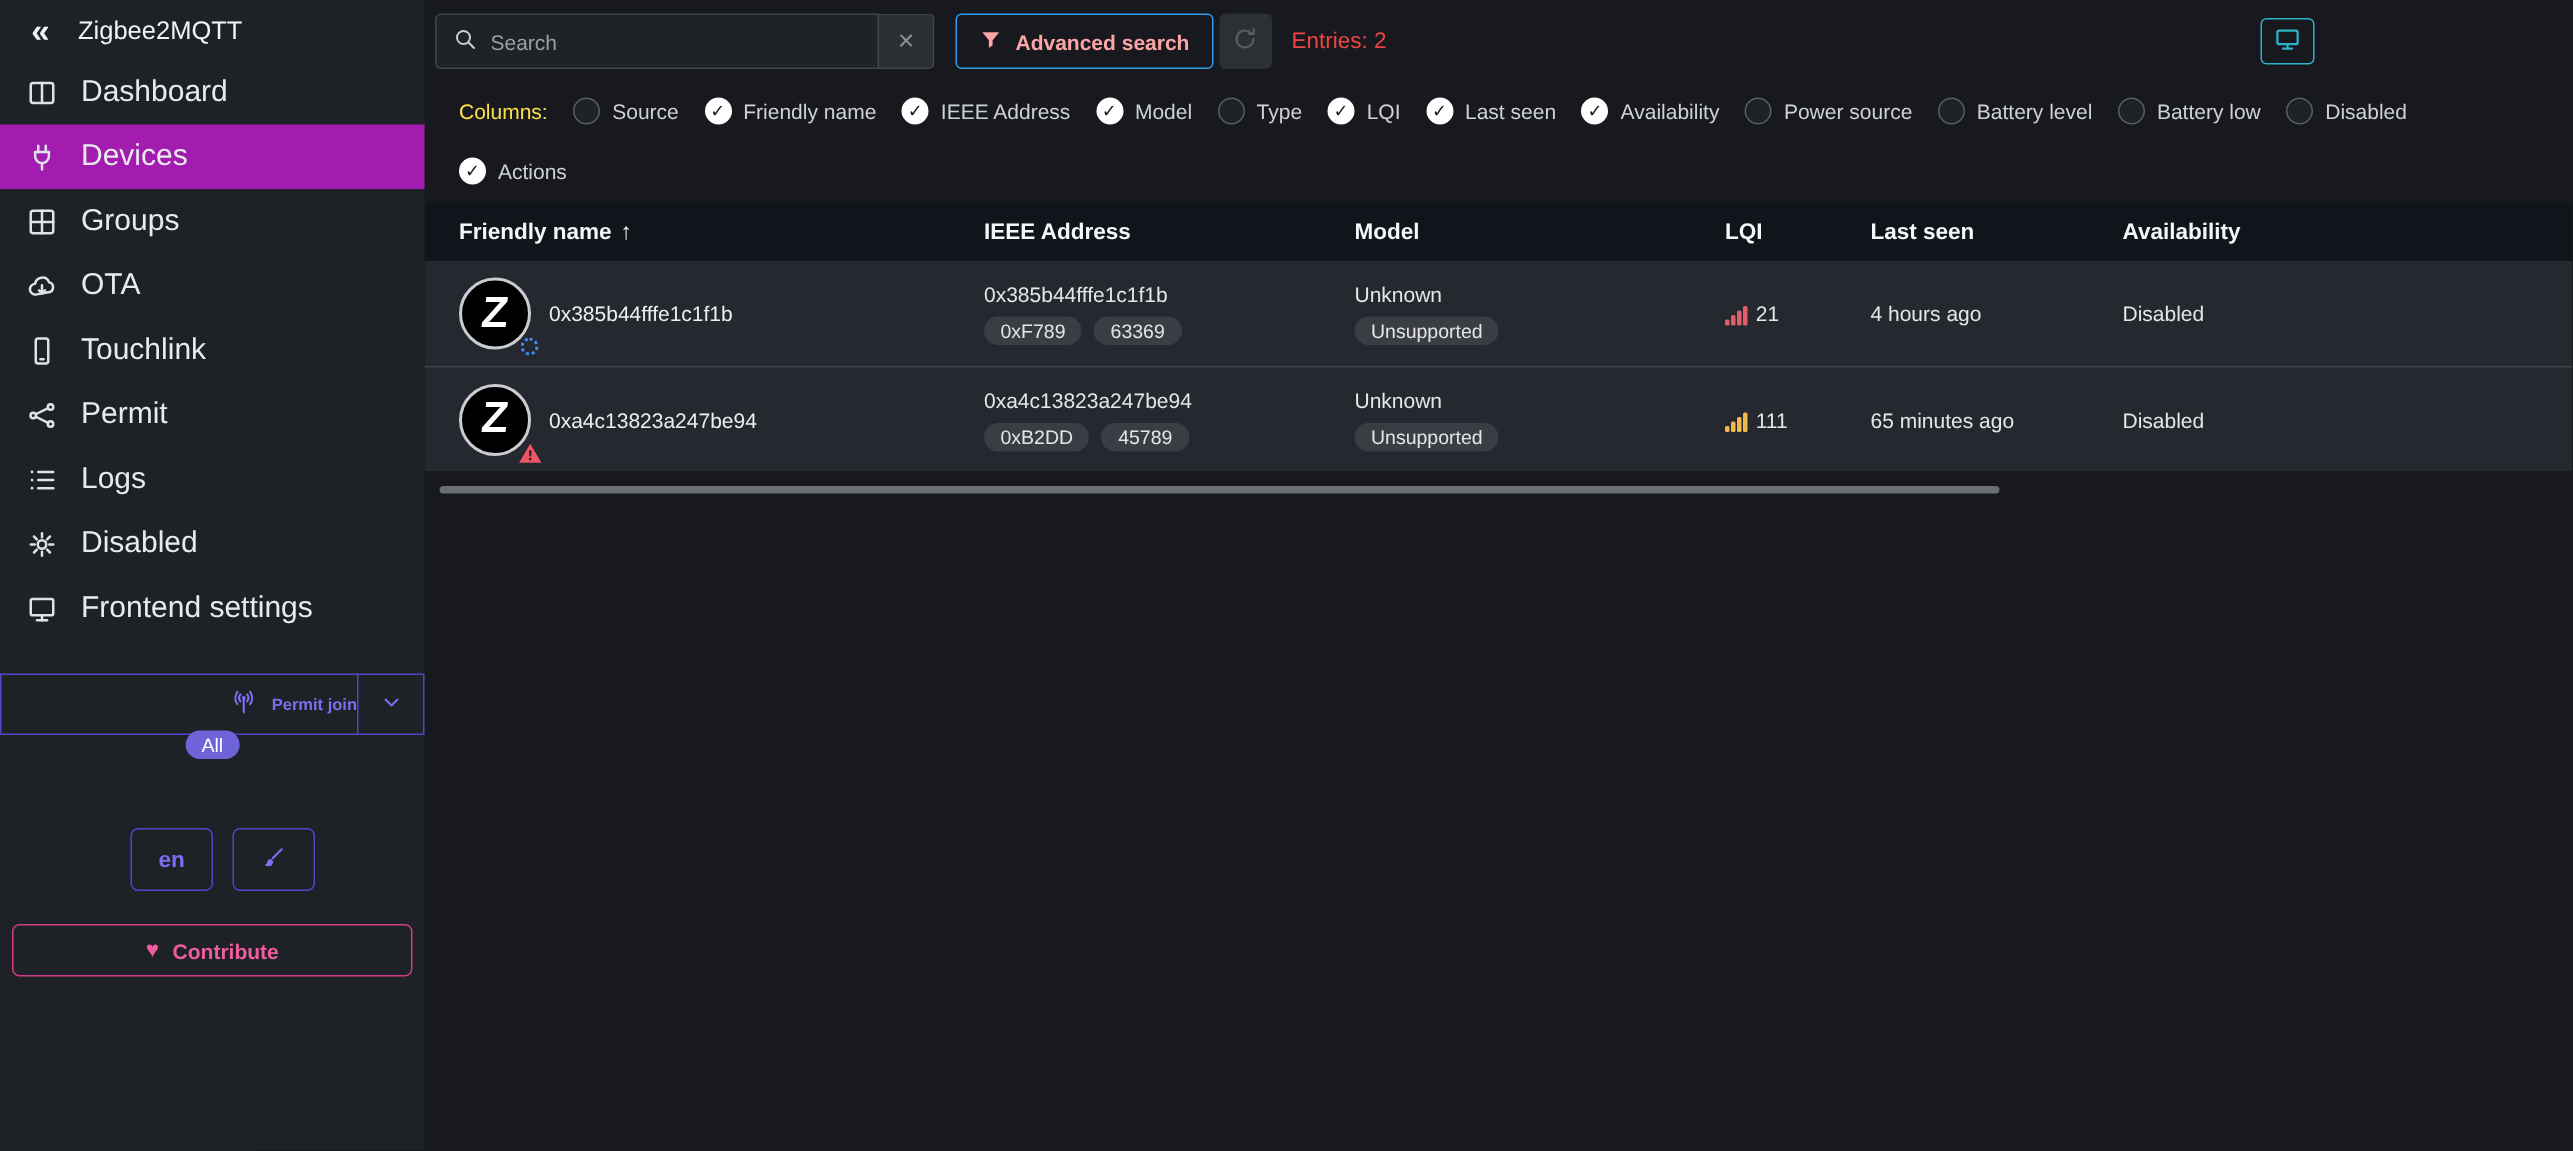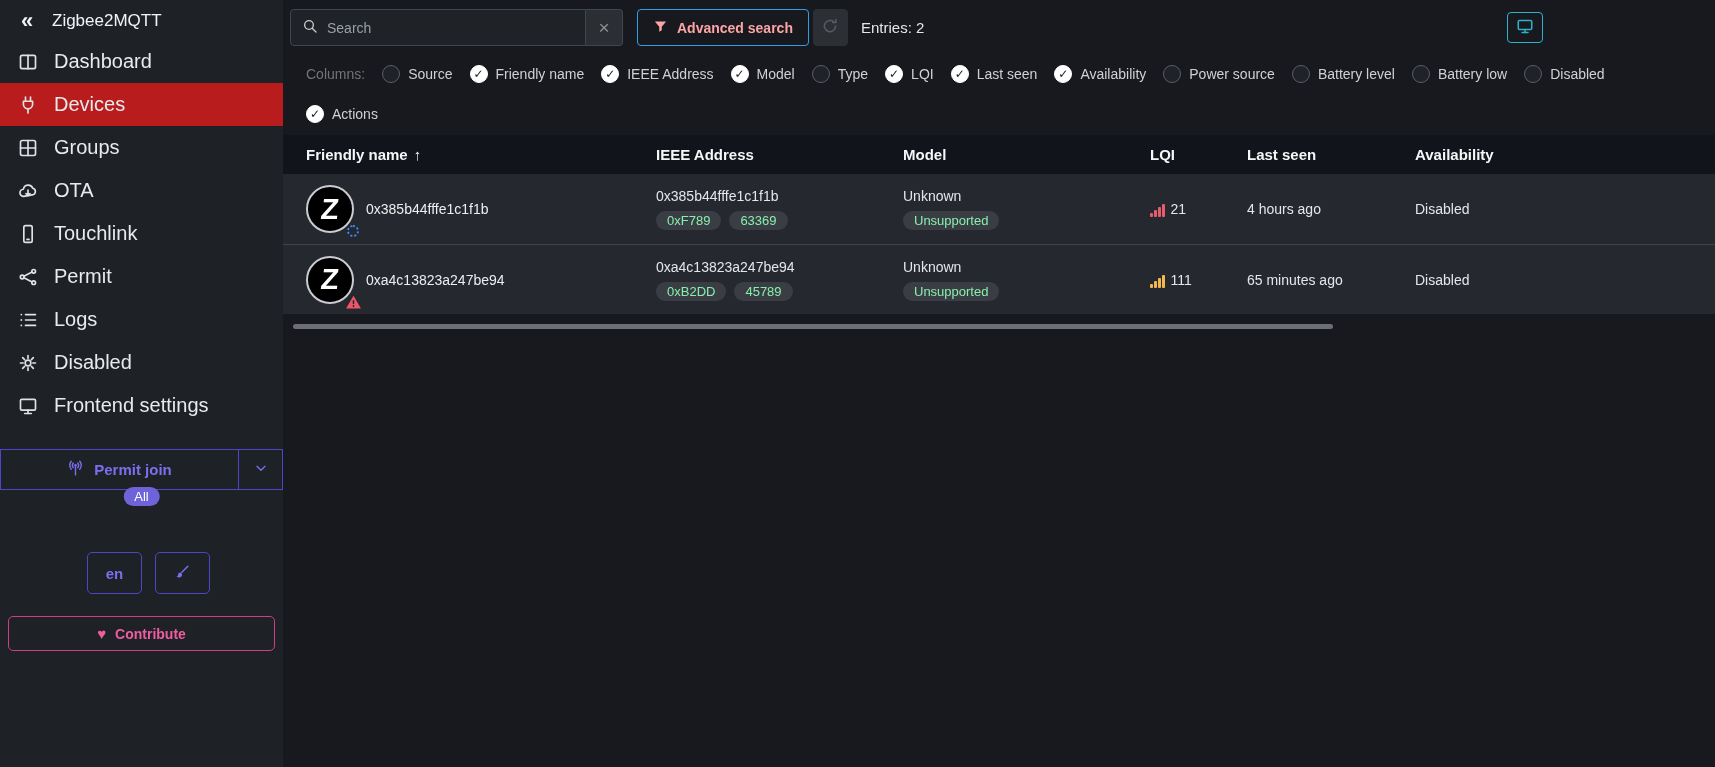--- a/index.html
+++ b/index.html
@@ -10,70 +10,70 @@
   }
   .app { display:flex; width:1715px; height:767px; }
 
   
   .sidebar { width:283px; flex:none; background:#1e2126; position:relative; }
   .brand { display:flex; align-items:center; gap:14px; padding:10px 16px 8px; font-size:17px; color:#f1f3f5; }
   .glyph { font-style:normal; }
   .brand .icon { width:22px; text-align:center; font-size:22px; line-height:1; cursor:pointer; }
   .nav-item { display:flex; align-items:center; gap:14px; padding:10px 16px; font-size:20px; color:#e8eaed; cursor:pointer; }
   .nav-item .icon { width:24px; display:inline-flex; justify-content:center; align-items:center; color:#dfe2e6; }
-  .nav-item.active { background:#b91c1c;text-align:right; }
+  .nav-item.active { background:#a21caf;text-align:right; }
   .nav-label { white-space:nowrap; }
 
   .permit-wrap { position:relative; margin-top:22px; }
   .permit-btn { display:flex; width:100%; height:41px; border-top:1px solid #4e46c8; border-bottom:1px solid #4e46c8; background:transparent; color:#7a6ff0; cursor:pointer; }
-  .permit-main { flex:1; display:flex; align-items:center; justify-content:center; gap:10px; font-weight:bold; font-size:15px; border-left:1px solid #4e46c8; border-right:1px solid #4e46c8; }
+  .permit-main { flex:1; display:flex; align-items:center; justify-content:flex-end; gap:10px; font-weight:bold; font-size:11px; border-left:1px solid #4e46c8; border-right:1px solid #4e46c8; }
   .permit-caret { width:44px; display:flex; align-items:center; justify-content:center; border-right:1px solid #4e46c8; }
   .permit-badge { position:absolute; left:50%; top:calc(100% - 3px); transform:translateX(-50%); background:#6e63d8; color:#fff; font-size:13px; padding:2px 11px; border-radius:10px; }
 
   .mini-btn-row { display:flex; justify-content:center; gap:13px; margin-top:62px;margin-left:14px; }
   .mini-btn { min-width:55px; height:42px; border:1px solid #4e46c8; border-radius:5px; background:transparent; color:#7a6ff0; font-size:15px; font-weight:bold; display:flex; align-items:center; justify-content:center; cursor:pointer; }
 
   .contribute-btn { display:flex; align-items:center; justify-content:center; gap:9px; margin:22px 8px 0; width:calc(100% - 16px); height:35px; border:1px solid #cf3d87; border-radius:5px; background:transparent; color:#ef5da0; font-weight:bold; font-size:14px; cursor:pointer; }
   .contribute-btn .icon { font-size:15px; line-height:1; }
 
   
   .main { flex:1; display:flex; flex-direction:column; background:#17191f; min-width:0; }
 
   .toolbar { display:flex; align-items:center; padding:9px 12px 9px 7px; }
   .search-group { display:flex; }
   .search-box { display:flex; align-items:center; gap:9px; width:296px; height:37px; background:#1f2227; border:1px solid #41464c; border-radius:4px 0 0 4px; padding:0 11px; color:#c9cdd2; }
   .search-box input { flex:1; background:transparent; border:none; outline:none; color:#dfe2e6; font-size:14px; font-family:inherit; }
   .search-box input::placeholder { color:#9aa0a6; }
   .clear-btn { width:37px; height:37px; background:#2b2f34; border:1px solid #41464c; border-left:none; border-radius:0 4px 4px 0; color:#8b9095; font-size:19px; display:flex; align-items:center; justify-content:center; cursor:pointer; }
   .advanced-btn { margin-left:14px; height:37px; padding:0 15px; display:flex; align-items:center; gap:9px; background:transparent; border:1px solid #2f9ee8; border-radius:4px; color:#fca5a5; font-weight:bold; font-size:14px; cursor:pointer; }
   .refresh-btn { margin-left:4px; width:35px; height:37px; background:#2c3035; border:1px solid #2c3035; border-radius:4px; color:#575c63; display:flex; align-items:center; justify-content:center; cursor:default; }
-  .entries { margin-left:13px; font-size:15px; color:#e5e5e5; }
+  .entries { margin-left:13px; font-size:15px; color:#ef4444; }
   .monitor-btn { margin-left:auto; margin-right:160px; width:36px; height:31px; border:1px solid #2bb3c9; border-radius:4px; background:transparent; color:#2bb3c9; display:flex; align-items:center; justify-content:center; cursor:pointer; }
 
   .columns { display:flex; flex-wrap:wrap; align-items:center; gap:11px 17px; padding:10px 12px 12px 23px; color:#ced1d5; font-size:14px; }
-  .columns-label { color:#737373; }
+  .columns-label { color:#fde047; }
   .col-opt { display:flex; align-items:center; gap:8px; cursor:pointer; white-space:nowrap; }
   .chk { width:18px; height:18px; flex:none; border-radius:50%; background:#1f2227; border:1px solid #5a5f66; display:inline-flex; align-items:center; justify-content:center; font-size:12px; font-weight:bold; color:#17191d; }
   .chk.on { background:#ffffff; border-color:#ffffff; }
   .flex-break { flex-basis:100%; height:0; }
 
   .grid { display:grid; grid-template-columns:350px 247px 247px 97px 168px 1fr; padding-left:23px; }
   .thead { background:#11141a; height:39px; align-items:center; font-weight:bold; font-size:15px; color:#f5f6f8; }
   .th { display:flex; gap:6px; cursor:pointer; }
   .tr { background:#26282f; align-items:center; height:70px; cursor:pointer; }
   .tr + .tr { border-top:1px solid #3f434a; }
   .td { font-size:14px; color:#e4e6e9; }
   .cell-name { display:flex; align-items:center; gap:12px; }
   .avatar { position:relative; width:48px; height:48px; flex:none; border-radius:50%; background:#000; border:2px solid #c9ccd1; display:flex; align-items:center; justify-content:center; }
   .avatar .z { font-size:29px; font-weight:bold; color:#fff; transform:skewX(-6deg); }
   .spinner { position:absolute; right:-7px; bottom:-6px; width:12px; height:12px; border-radius:50%; border:2px dotted #3d8bfd; }
   .warn { position:absolute; right:-10px; bottom:-9px; line-height:0; }
   .dev-link { color:#eceef0; text-decoration:none; }
   .badges { display:flex; gap:8px; margin-top:7px; }
-  .pill { background:#3a3e44; color:#86efac; font-size:13px; padding:2px 11px; border-radius:10px; white-space:nowrap; }
+  .pill { background:#3a3e44; color:#e5e5e5; font-size:13px; padding:2px 11px; border-radius:10px; white-space:nowrap; }
   .cell-lqi { display:flex; align-items:flex-end; gap:6px; }
   .sig { display:inline-flex; align-items:flex-end; gap:1.5px; height:13px; }
   .sig i { display:block; width:2.5px; background:var(--sig); border-radius:1px; }
   .sig i:nth-child(1){height:4px} .sig i:nth-child(2){height:7px}
   .sig i:nth-child(3){height:10px} .sig i:nth-child(4){height:13px}
 
   .hscroll-track { margin:10px 0 0 10px; width:1040px; height:5px; }
   .hscroll { width:100%; height:5px; background:#6b6f75; border-radius:3px; cursor:pointer; }
 </style>
 </head>

